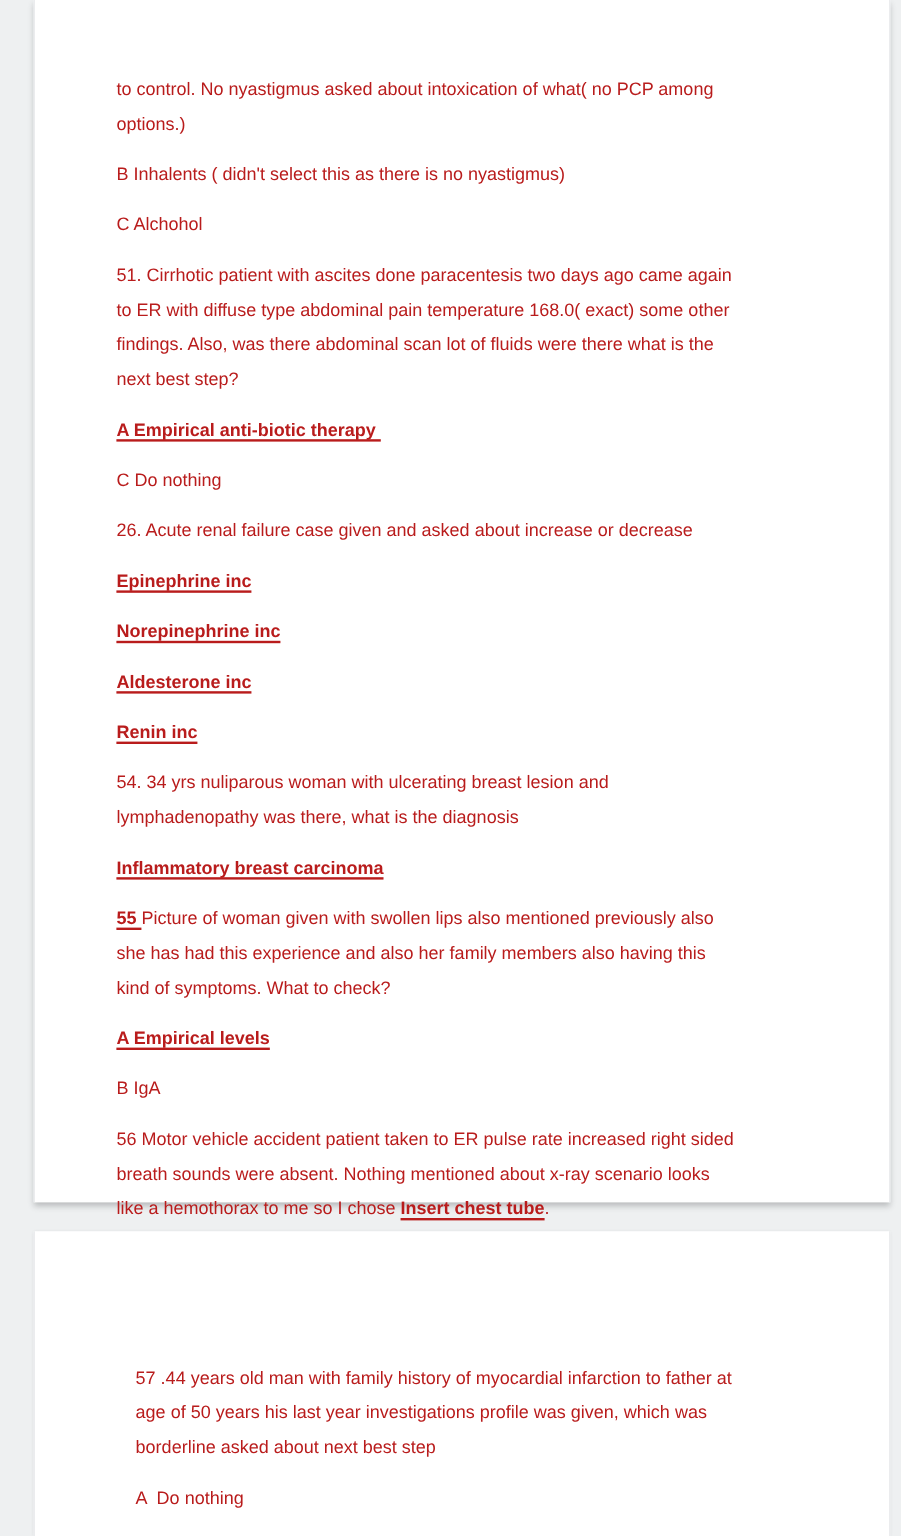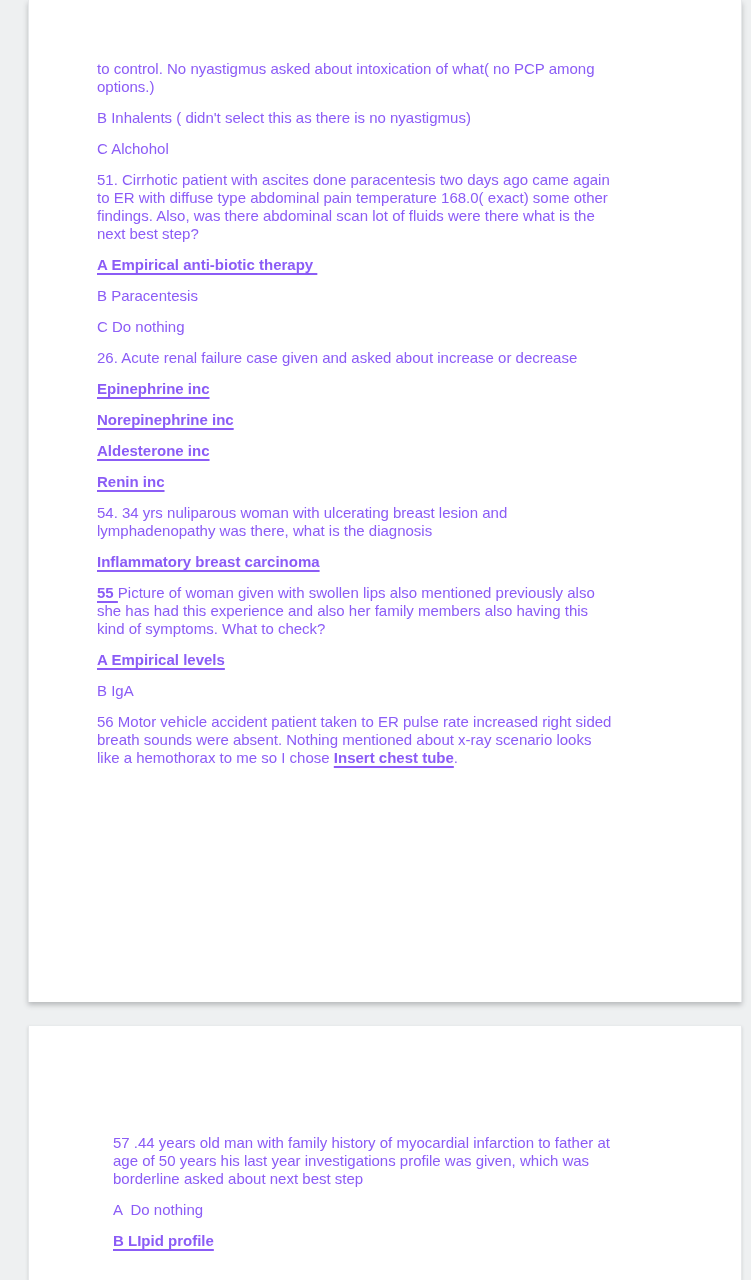--- a/index.html
+++ b/index.html
@@ -39,22 +39,22 @@
     width: 600px;
     box-sizing: content-box;
   }
   .page-2 .content {
     padding-top: 108px;
     margin-left: 16px;
   }
   .para {
     margin: 0 0 13px 0;
     font-size: 15px;
-    line-height: 18px;
-    color: #8b5cf6;
+    line-height: 29px;
+    color: #b91c1c;
     white-space: pre-wrap;
   }
   .run { white-space: pre-wrap; }
   .ans {
     font-weight: bold;
     text-decoration: underline;
     text-decoration-thickness: 1.5px;
     text-underline-offset: 2.5px;
   }
 </style>
@@ -74,21 +74,20 @@
 
       <p class="para"><span class="run">C Alchohol</span></p>
 
       <p class="para"><span class="run">51. Cirrhotic patient with ascites done paracentesis two days ago came again
 to ER with diffuse type abdominal pain temperature 168.0( exact) some other
 findings. Also, was there abdominal scan lot of fluids were there what is the
 next best step?</span></p>
 
       <p class="para"><span class="run ans">A Empirical anti-biotic therapy&nbsp;</span></p>
 
-      <p class="para"><span class="run">B Paracentesis</span></p>
 
       <p class="para"><span class="run">C Do nothing</span></p>
 
       <p class="para"><span class="run">26. Acute renal failure case given and asked about increase or decrease</span></p>
 
       <p class="para"><span class="run ans">Epinephrine inc</span></p>
 
       <p class="para"><span class="run ans">Norepinephrine inc</span></p>
 
       <p class="para"><span class="run ans">Aldesterone inc</span></p>

